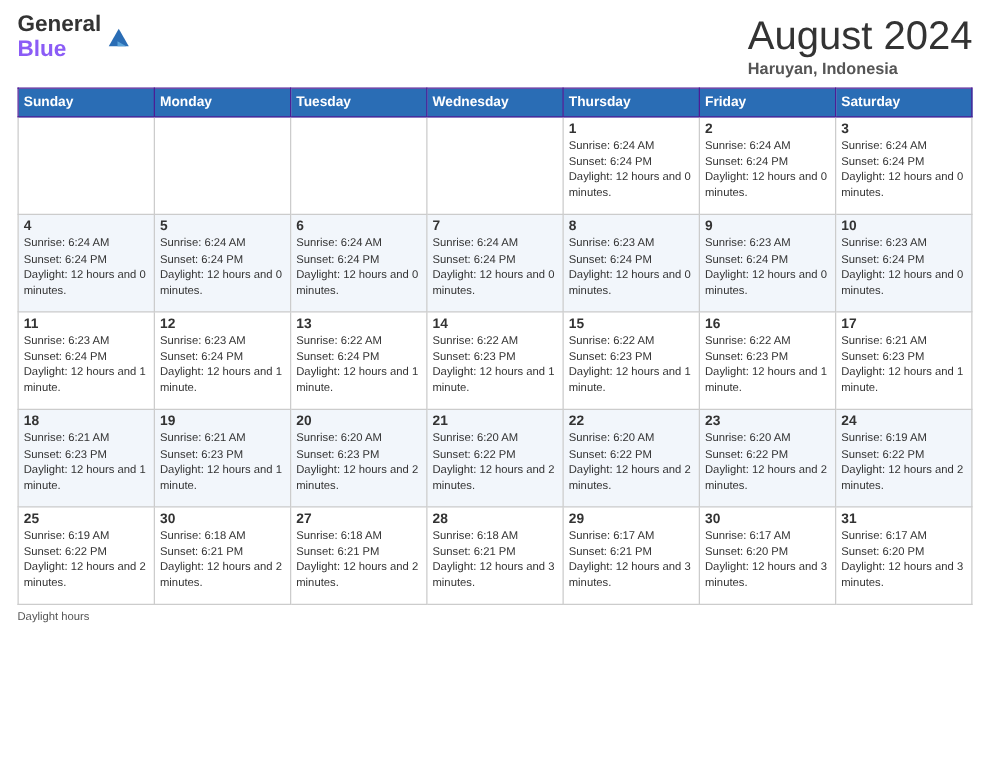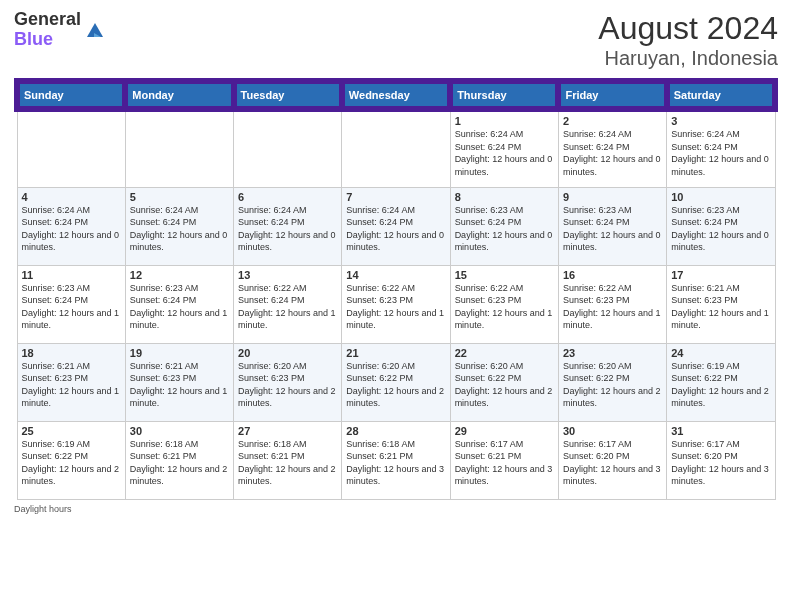--- a/index.html
+++ b/index.html
@@ -32,45 +32,44 @@
       line-height: 1.1;
     }
     .logo-general { color: #333; }
     .logo-blue { color: #8b5cf6; }
     .logo-icon {
       width: 22px;
       height: 22px;
       margin-left: 2px;
     }
     .title-block {
-      text-align: right;
     }
     .month-year {
       font-size: 32px;
       color: #333;
       font-weight: normal;
     }
     .location {
-      font-size: 20px;
+      font-size: 13px;
       color: #555;
-      font-weight: normal;
+      font-weight: bold;
     }
     table {
       width: 100%;
       border-collapse: collapse;
       table-layout: fixed;
     }
     thead tr th {
       background: #2a6db5;
       color: #fff;
       font-size: 11px;
       font-weight: bold;
       padding: 5px 4px;
       text-align: left;
-      border: 6px solid #4c1d95;
+      border: 1px solid #4c1d95;
     }
     tbody tr td {
       border: 1px solid #ccc;
       vertical-align: top;
       padding: 3px 4px;
       font-size: 9.5px;
       color: #333;
       height: 78px;
       background: #fff;
     }

